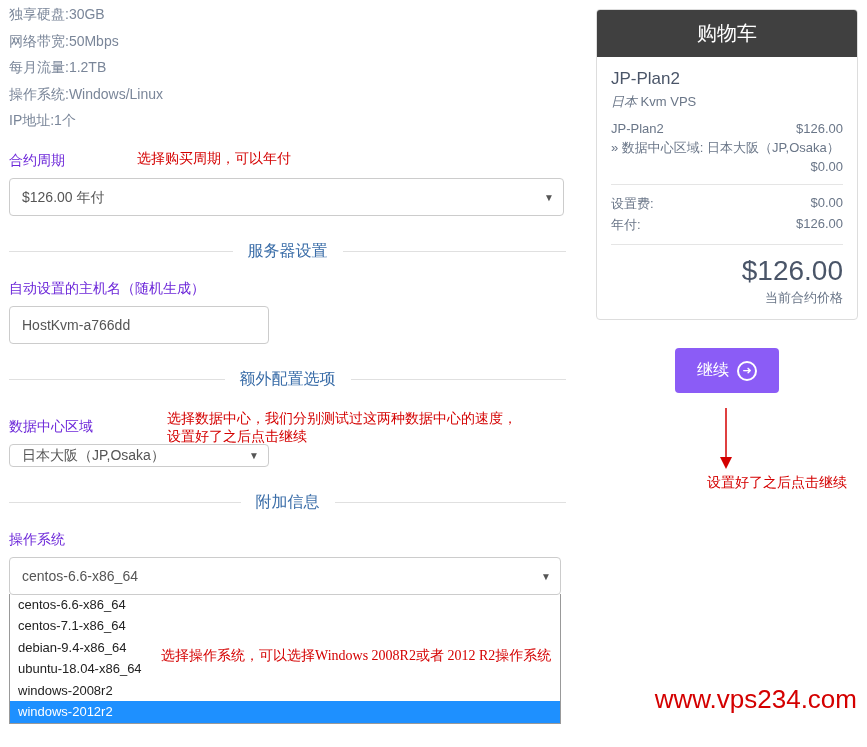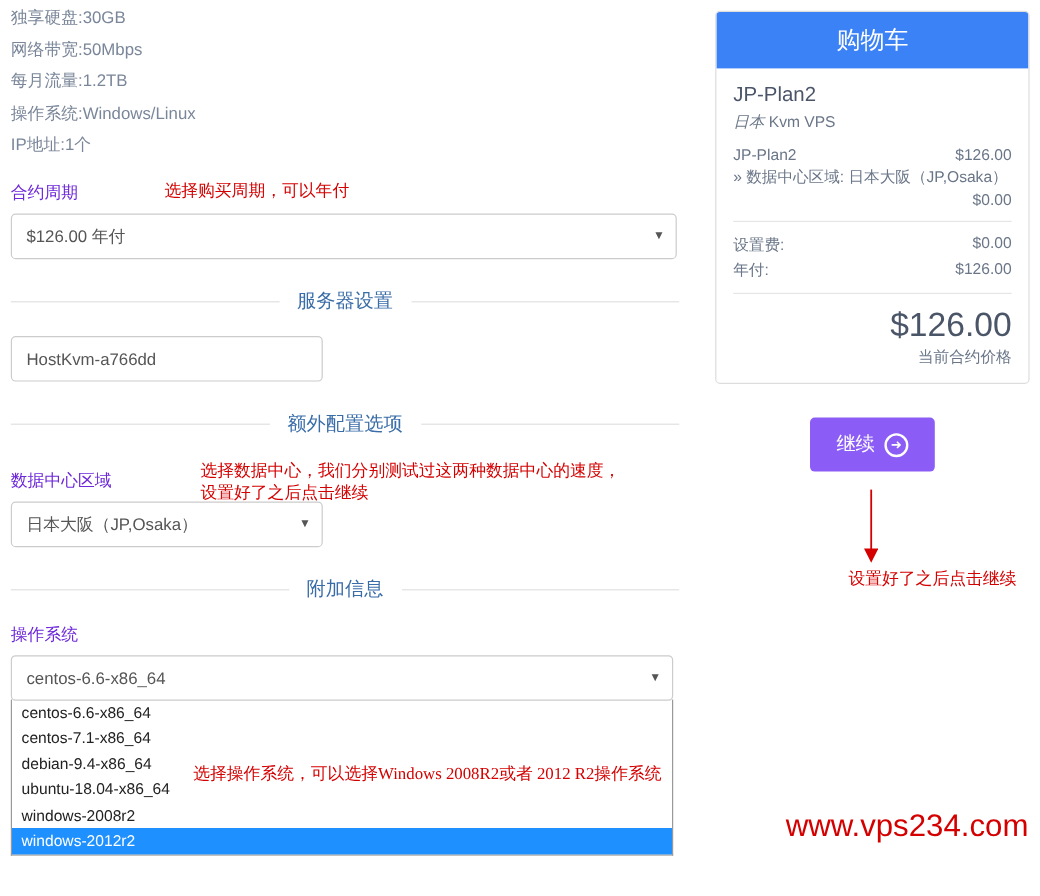--- a/index.html
+++ b/index.html
@@ -16,32 +16,32 @@
     .select-box { width: 100%; height: 38px; border: 1px solid #ccc; border-radius: 4px; background: #fff; padding: 0 30px 0 12px; font-size: 14px; color: #555; appearance: none; cursor: pointer; }
     .select-arrow { position: absolute; right: 10px; top: 50%; transform: translateY(-50%); color: #555; pointer-events: none; font-size: 10px; }
     
     .section-divider { display: flex; align-items: center; margin: 25px 0 18px; justify-content: flex-end; }
     .section-divider .line { flex: 1; height: 1px; background: #e0e0e0; }
     .section-divider .title { color: #3a6da8; font-size: 16px; padding: 0 15px; }
     
     .text-input { width: 260px; height: 38px; border: 1px solid #ccc; border-radius: 4px; padding: 0 12px; font-size: 14px; color: #555; }
     
     .dc-select-wrap { width: 260px; position: relative; }
-    .dc-select { width: 100%; height: 38px; border: 1px solid #ccc; border-radius: 4px; background: #fff; padding: 0 30px 0 12px; font-size: 14px; color: #555; appearance: none; cursor: pointer; }
+    .dc-select { width: 100%; height: 23px; border: 1px solid #ccc; border-radius: 4px; background: #fff; padding: 0 30px 0 12px; font-size: 14px; color: #555; appearance: none; cursor: pointer; }
     
     .os-dropdown { width: 552px; border: 1px solid #999; border-top: none; background: #fff; margin-top: -1px; }
     .os-option { padding: 1px 8px; font-size: 13px; color: #222; cursor: pointer; line-height: 1.5; }
     .os-option.selected { background: #1e90ff; color: #fff; }
     
     .annotation { color: #d40000; font-size: 14px; position: absolute; white-space: nowrap; }
     .annotation-line2 { display: block; }
     
     
     .cart-box { border: 1px solid #ddd; border-radius: 4px; overflow: hidden; margin-top: 8px; }
-    .cart-header { background: #3b82f6; color: #fff; text-align: center; padding: 10px 0; font-size: 20px; }
+    .cart-header { background: #404040; color: #fff; text-align: center; padding: 10px 0; font-size: 20px; }
     .cart-body { padding: 12px 14px; color: #6a7688; font-size: 14px; }
     .cart-plan-name { font-size: 17px; color: #4a5568; font-weight: 500; margin-bottom: 4px; }
     .cart-plan-sub { font-style: italic; font-size: 13px; margin-bottom: 10px; }
     .cart-plan-sub .nonitalic { font-style: normal; }
     .cart-row { display: flex; justify-content: space-between; margin: 3px 0; font-size: 13px; }
     .cart-sub-row { font-size: 13px; color: #6a7688; margin: 2px 0; }
     .cart-setup-row { text-align: right; font-size: 13px; margin: 2px 0; }
     .cart-divider { height: 1px; background: #e5e5e5; margin: 10px 0; }
     .cart-total { text-align: right; font-size: 28px; color: #4a5568; margin-top: 8px; }
     .cart-total-label { text-align: right; font-size: 13px; color: #6a7688; margin-top: 2px; }
@@ -78,20 +78,21 @@
       </div>
       <div class="annotation" style="left:128px; top:-28px;">选择购买周期，可以年付</div>
     </div>
 
     <div class="section-divider">
       <div class="line"></div>
       <div class="title">服务器设置</div>
       <div class="line"></div>
     </div>
 
+    <div class="section-label">自动设置的主机名（随机生成）</div>
     <input class="text-input" type="text" value="HostKvm-a766dd" style="">
 
     <div class="section-divider">
       <div class="line"></div>
       <div class="title">额外配置选项</div>
       <div class="line"></div>
     </div>
 
     <div style="position:relative;">
       <div class="annotation" style="left:158px; top:-8px;">

